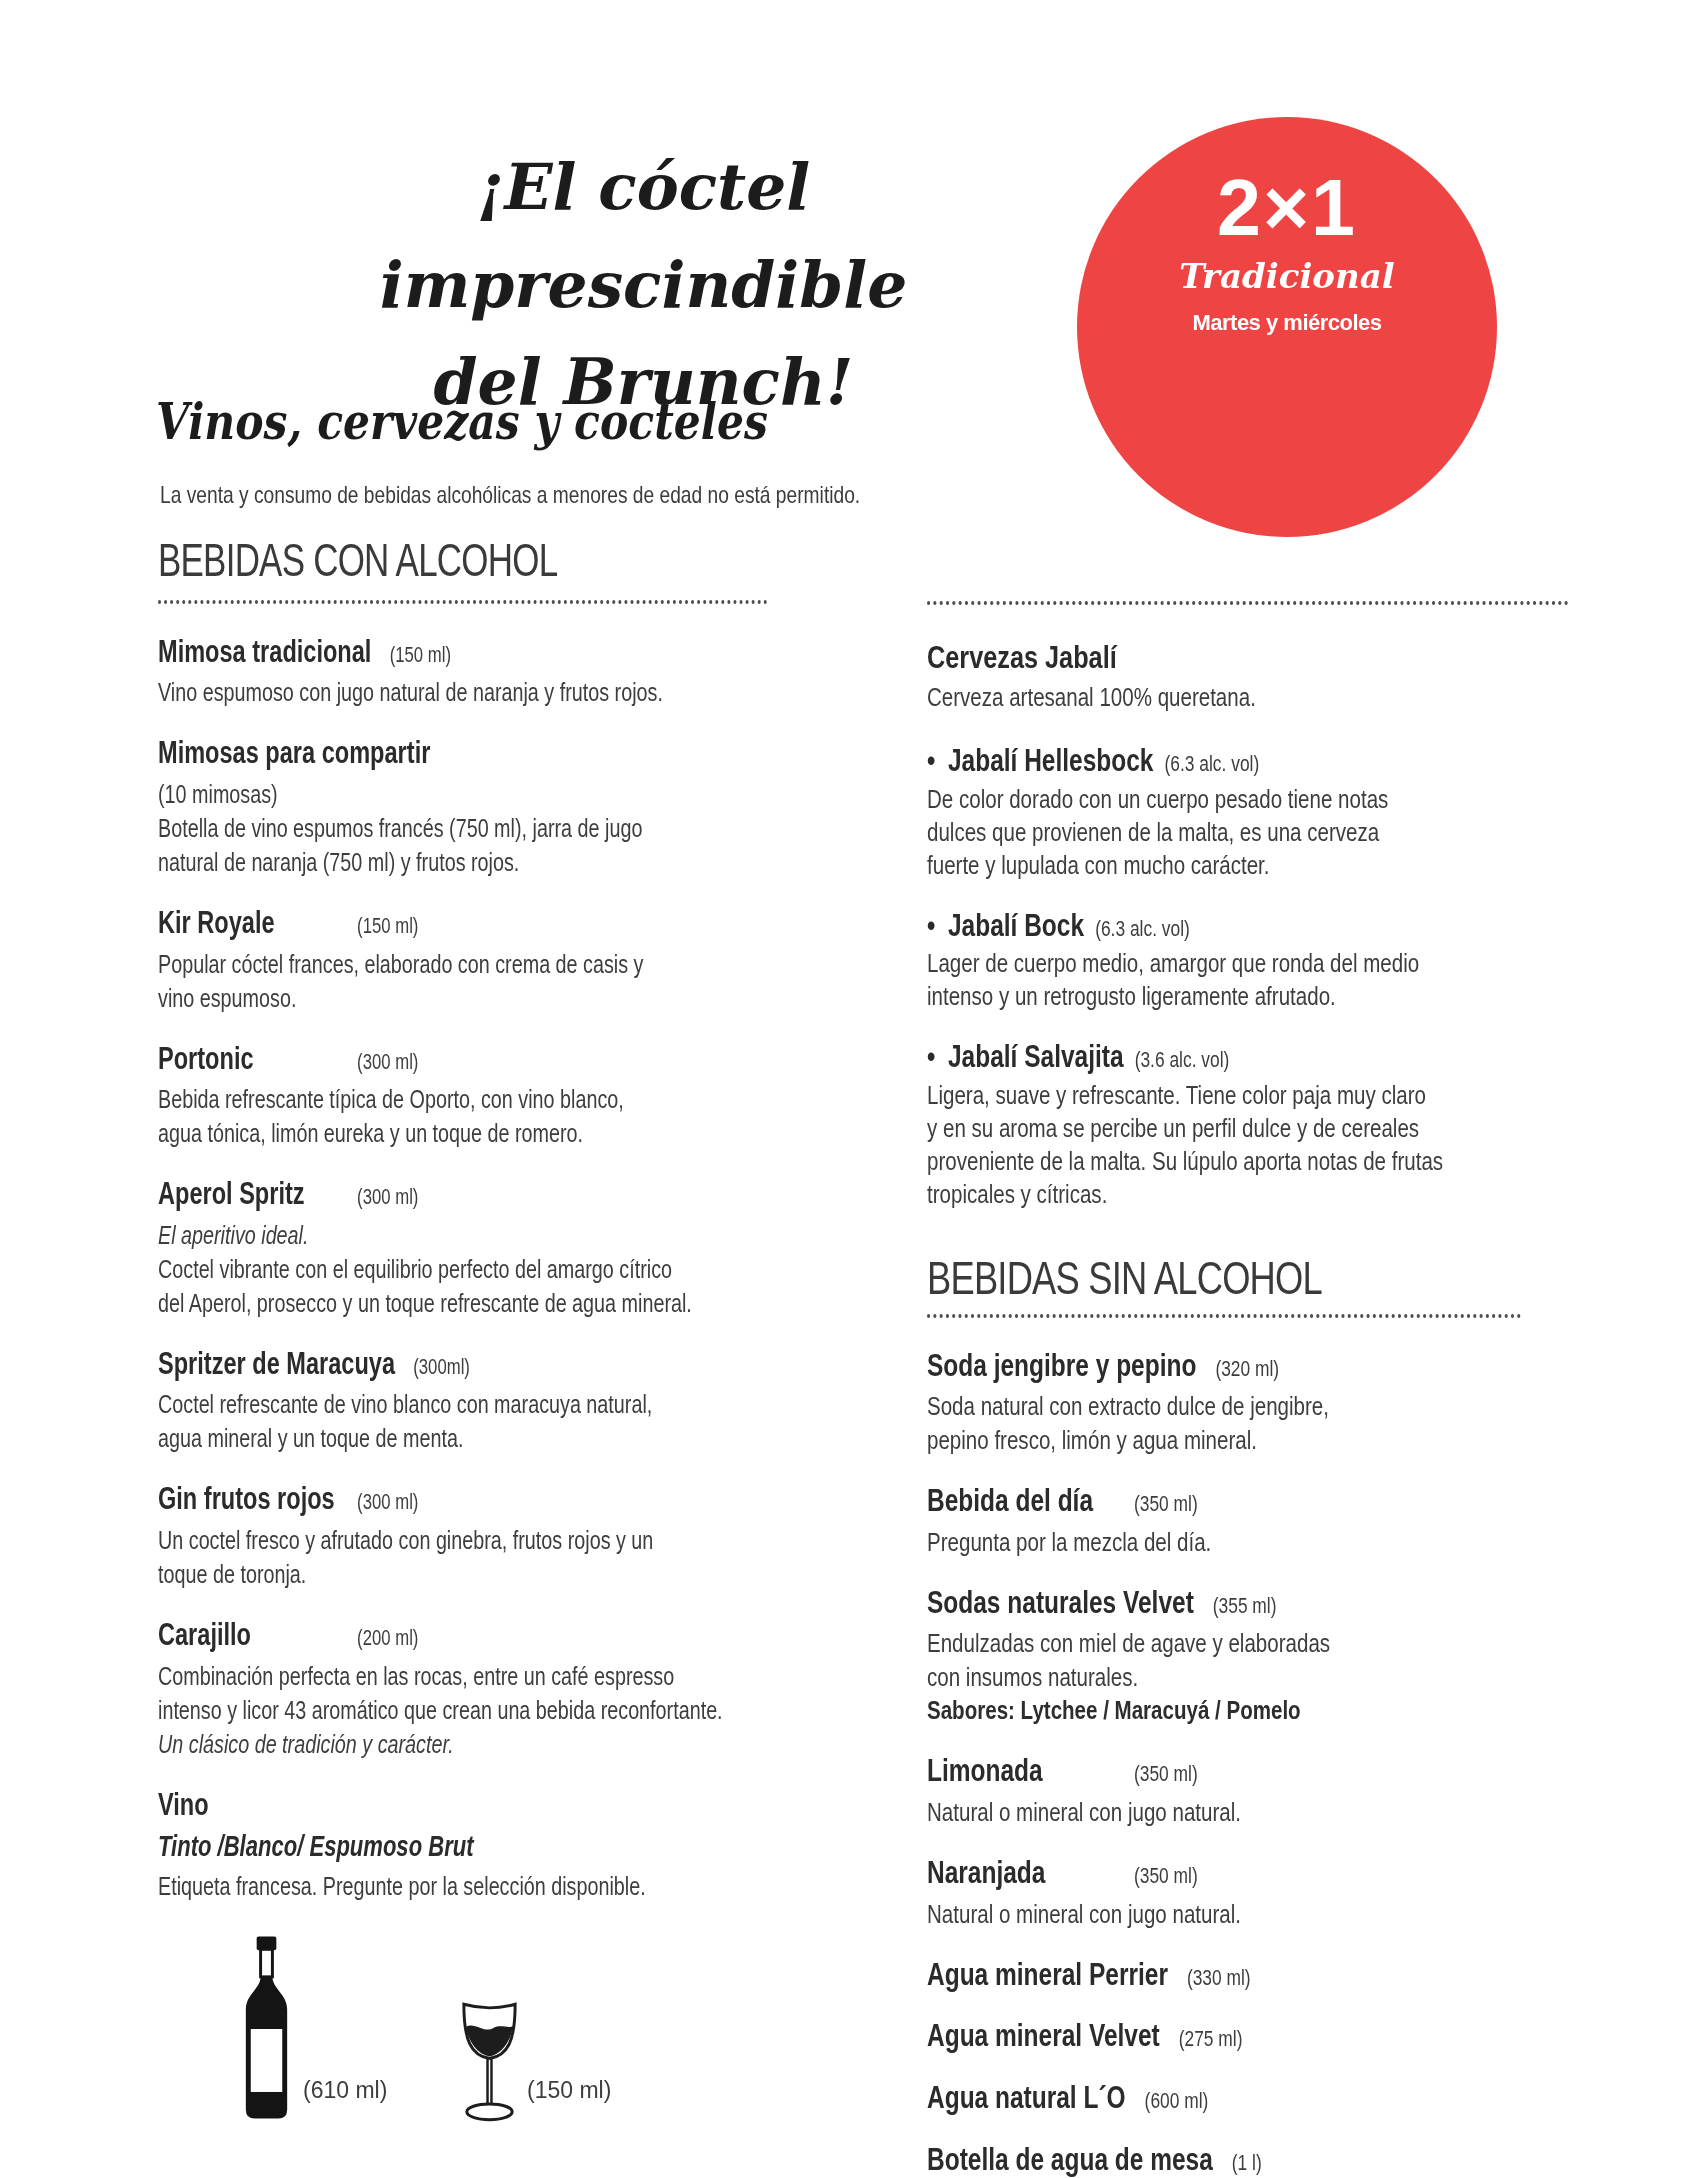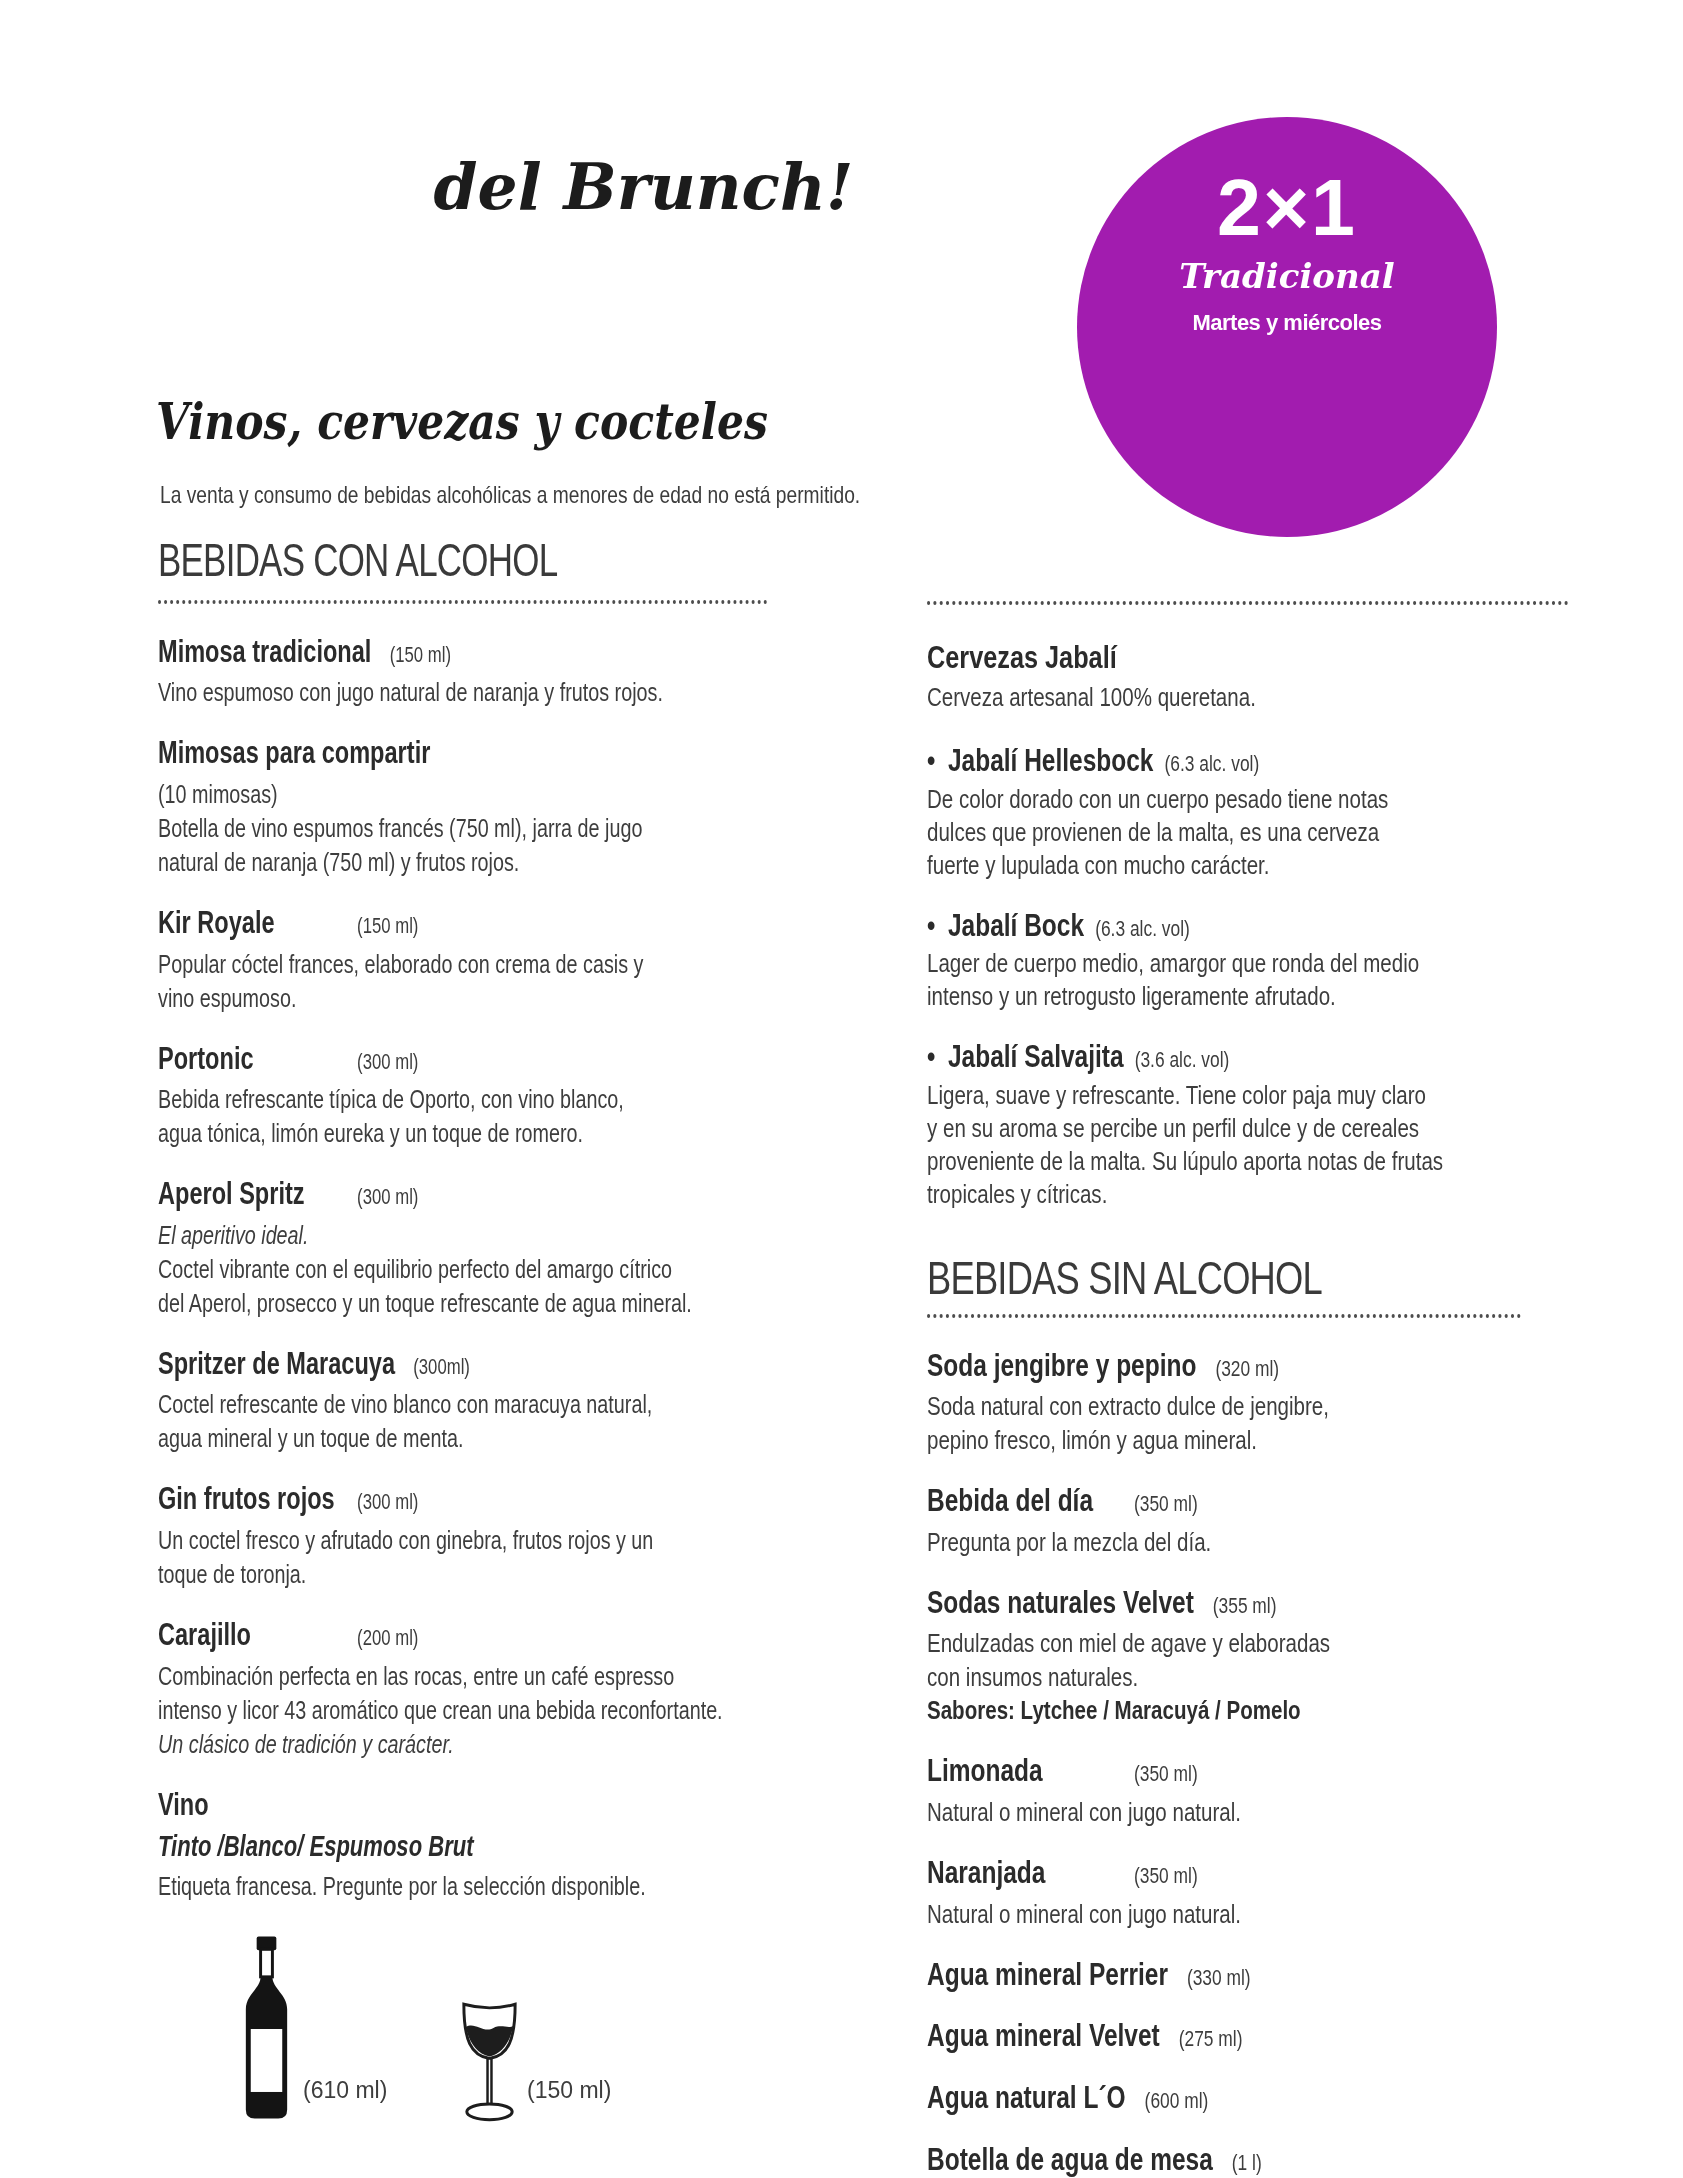--- a/index.html
+++ b/index.html
@@ -10,21 +10,21 @@
   
   .title{position:absolute;left:208px;top:139px;width:871px;text-align:center;
          font-size:63px;line-height:1.55;}
   .sub-script{position:absolute;left:156px;top:392px;font-size:50px;white-space:nowrap;
               transform:scaleX(.85);transform-origin:left top;}
   .disclaimer{position:absolute;left:160px;top:481px;font-size:24px;color:#3c3c3c;
               white-space:nowrap;transform:scaleX(.8);transform-origin:left top;}
 
   
   .badge{position:absolute;left:1077px;top:117px;width:420px;height:420px;border-radius:50%;
-         background:#a21caf;color:#fff;text-align:center;padding-top:51px;box-sizing:border-box;}
+         background:#ef4444;color:#fff;text-align:center;padding-top:51px;box-sizing:border-box;}
   .badge .promo{font-size:79px;font-weight:700;line-height:1;letter-spacing:2px;color:#fff;}
   .badge .b-title{font-size:73px;line-height:1.05;margin-top:2px;color:#fff;}
   .badge .b-sub{font-size:34px;margin-top:9px;color:#fff;}
   .badge .b-days{font-size:22px;font-weight:700;margin-top:14px;letter-spacing:-0.5px;color:#fff;}
 
   
   .col{position:absolute;transform-origin:left top;}
   .col-left{left:158px;top:535px;width:842px;transform:scaleX(.76);}
   .col-right{left:927px;top:579px;width:832px;transform:scaleX(.79);}
 
@@ -57,20 +57,21 @@
   
   .abs{position:absolute;}
   .icon-label{font-size:23px;color:#3d3d3d;}
 </style>
 </head>
 <body>
 
 <div class="page">
 
   <div class="title script">
+    <div>¡El cóctel imprescindible</div>
     <div>del Brunch!</div>
   </div>
 
   <div class="badge">
     <div class="promo">2×1</div>
     <div class="b-sub script">Tradicional</div>
     <div class="b-days">Martes y miércoles</div>
   </div>
 
   <div class="sub-script script">Vinos, cervezas y cocteles</div>

